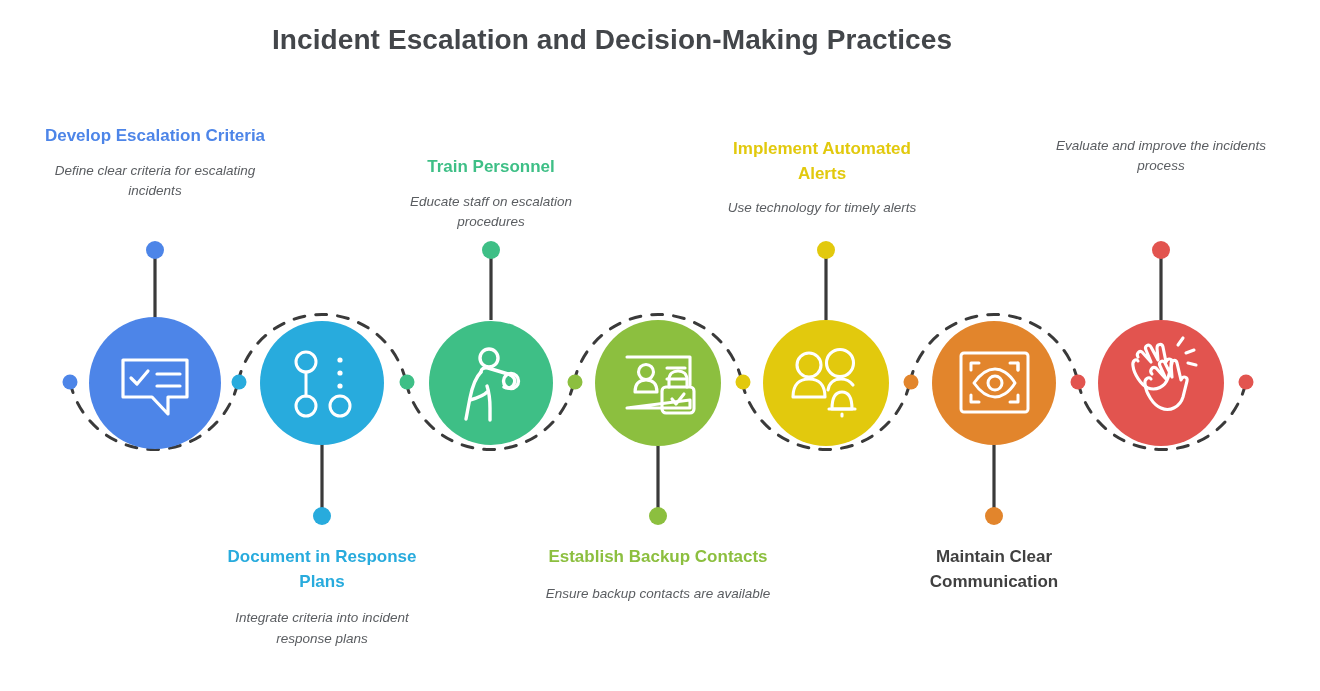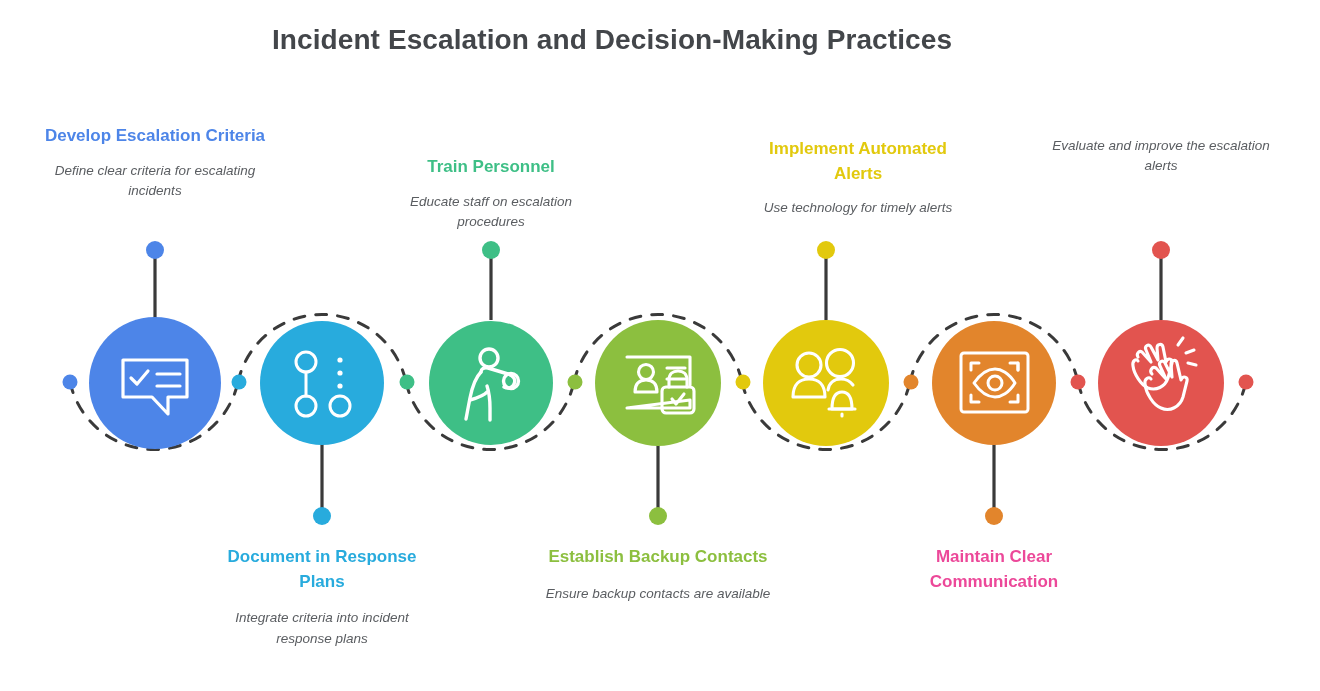--- a/index.html
+++ b/index.html
@@ -240,24 +240,24 @@
 <div class="step-text above" style="left:376px; top:155px;">
   <p class="step-title" style="color:#3ebf86;">Train Personnel</p>
   <p class="step-desc">Educate staff on escalation procedures</p>
 </div>
 
 <div class="step-text below" style="left:543px; top:545px;">
   <p class="step-title" style="color:#8cbf3f;">Establish Backup Contacts</p>
   <p class="step-desc">Ensure backup contacts are available</p>
 </div>
 
-<div class="step-text above" style="left:743px; top:137px;">
+<div class="step-text above" style="left:707px; top:137px;">
   <p class="step-title" style="color:#e2c90d;">Implement Automated Alerts</p>
   <p class="step-desc">Use technology for timely alerts</p>
 </div>
 
 <div class="step-text below" style="left:879px; top:545px;">
-  <p class="step-title" style="color:#ec4899;">Maintain Clear Communication</p>
+  <p class="step-title" style="color:#404040;">Maintain Clear Communication</p>
 </div>
 
 <div class="step-text above" style="left:1046px; top:124px;">
-  <p class="step-desc">Evaluate and improve the escalation alerts</p>
+  <p class="step-desc">Evaluate and improve the incidents process</p>
 </div>
 
 </body></html>

